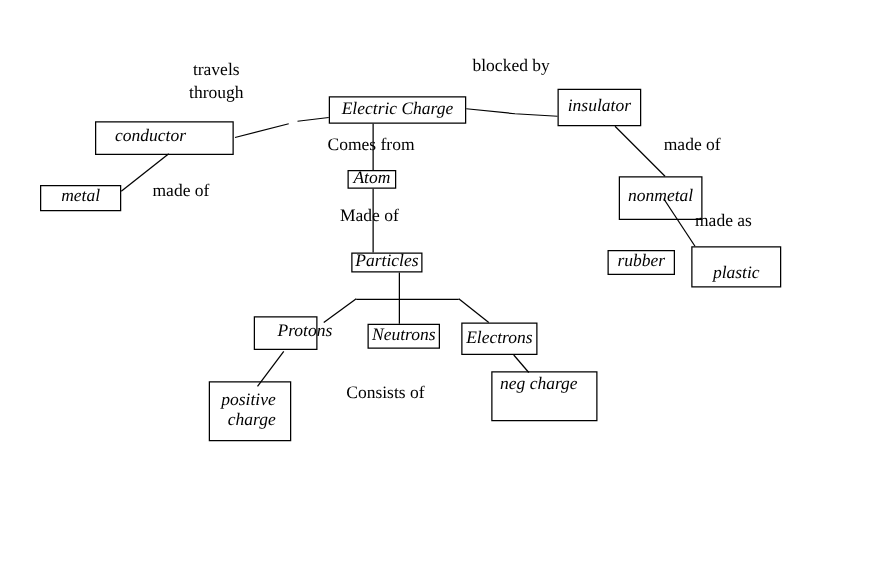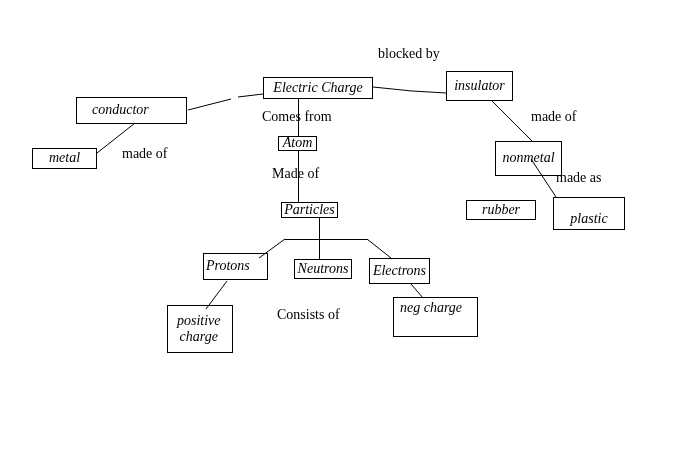--- a/index.html
+++ b/index.html
@@ -47,33 +47,35 @@
   <div class="node" style="left:278px;top:136px;width:39px;height:15px">Atom</div>
 
   <div class="node" style="left:281px;top:202px;width:57px;height:16px">Particles</div>
 
   <div class="node" style="left:446px;top:71px;width:67px;height:30px">insulator</div>
 
   <div class="node" style="left:495px;top:141px;width:67px;height:35px">nonmetal</div>
 
   <div class="node" style="left:553px;top:197px;width:72px;height:33px;align-items:flex-end;padding-bottom:2px">plastic</div>
 
-  <div class="node" style="left:466px;top:200px;width:70px;height:20px">rubber</div>
+  <div class="node" style="left:486px;top:200px;width:54px;height:20px">rubber</div>
 
-  <div class="node" style="left:203px;top:253px;width:65px;height:27px;justify-content:flex-start;padding-left:2px">Protons</div>
+  <div class="node" style="left:203px;top:253px;width:51px;height:27px;justify-content:flex-start;padding-left:18px">Protons</div>
 
   <div class="node" style="left:294px;top:259px;width:58px;height:20px">Neutrons</div>
 
   <div class="node" style="left:369px;top:258px;width:61px;height:26px">Electrons</div>
 
-  <div class="node" style="left:167px;top:305px;width:66px;height:48px;justify-content:flex-start;padding-left:9px;text-align:center;line-height:16px">positive
+  <div class="node" style="left:167px;top:305px;width:66px;height:48px;justify-content:flex-start;padding-left:9px;text-align:right;line-height:16px">positive
 charge</div>
 
   <div class="node" style="left:393px;top:297px;width:85px;height:40px;align-items:flex-start;justify-content:flex-start;padding:3px 0 0 6px;text-align:left">neg charge</div>
 
+  <div class="lbl" style="left:147px;top:48px;width:52px;text-align:center">travels
+through</div>
 
   <div class="lbl" style="left:378px;top:45px">blocked by</div>
 
   <div class="lbl" style="left:262px;top:108px">Comes from</div>
 
   <div class="lbl" style="left:272px;top:165px">Made of</div>
 
   <div class="lbl" style="left:122px;top:145px">made of</div>
 
   <div class="lbl" style="left:531px;top:108px">made of</div>

